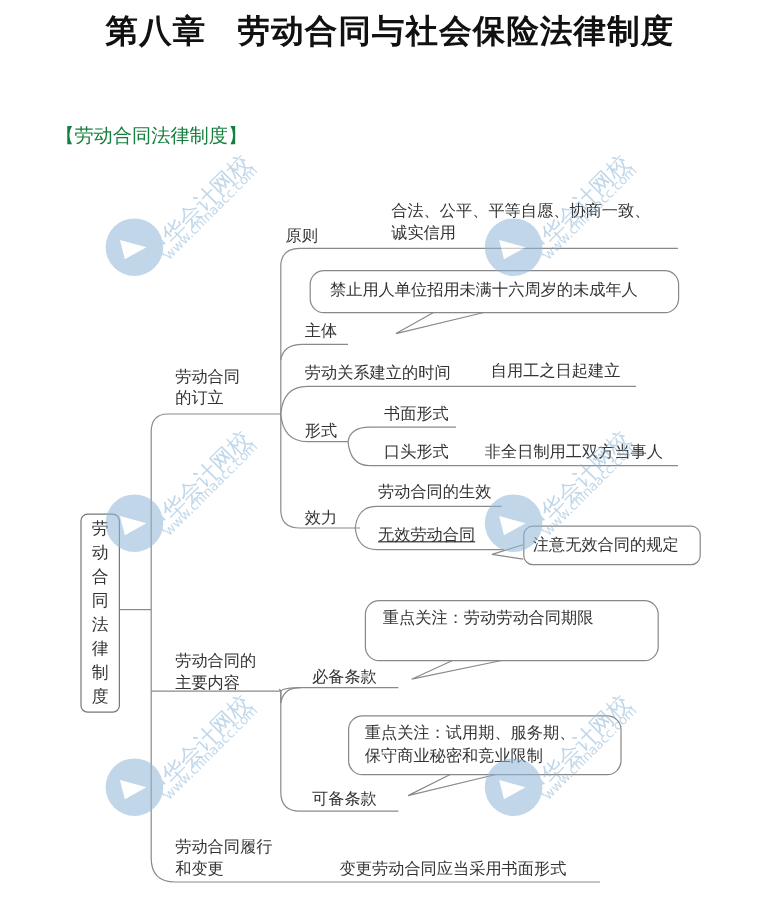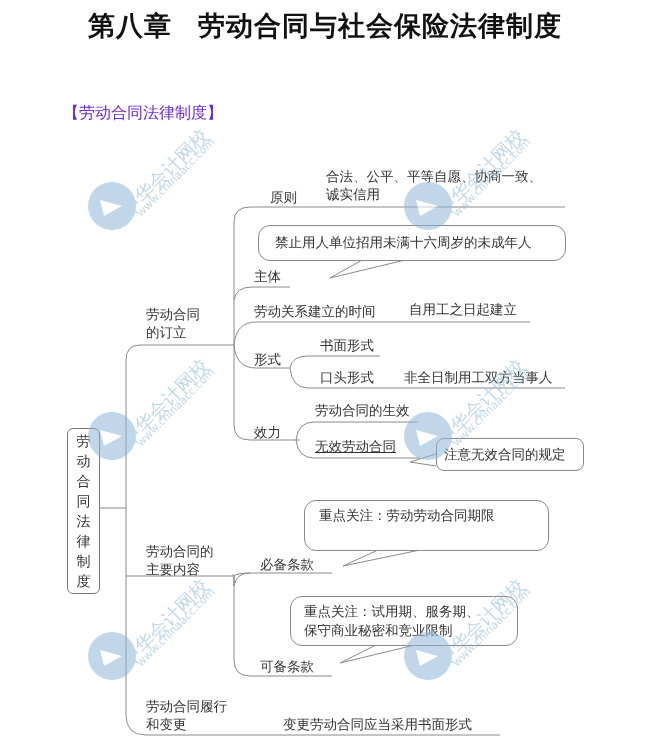--- a/index.html
+++ b/index.html
@@ -7,21 +7,21 @@
     width: 650px; height: 748px; background: #ffffff; position: relative; overflow: hidden;
     font-family: "DejaVu Serif", "Liberation Serif", serif; color: #333;
   }
   .title {
     position: absolute; left: 0; top: 8px; width: 650px; text-align: center;
     font-size: 27px; font-weight: bold; color: #111; letter-spacing: 1px;
     font-family: Liberation Mono, monospace;
   }
   .title .chap { margin-right: 26px; }
   .section-label {
-    position: absolute; left: 63px; top: 103px; font-size: 16px; color: #6d28d9;
+    position: absolute; left: 46px; top: 103px; font-size: 16px; color: #15803d;
     font-family: "DejaVu Sans", sans-serif;
   }
   svg.lines { position: absolute; left: 0; top: 0; }
   .t { position: absolute; font-size: 13.5px; color: #333; white-space: nowrap; line-height: 18px; }
   .root-box {
     position: absolute; left: 67px; top: 428px; width: 33px; height: 166px;
     border: 1px solid #777; border-radius: 6px; box-sizing: border-box;
     display: flex; flex-direction: column; align-items: center; justify-content: center;
     font-size: 14px; color: #333; line-height: 20px;
   }
@@ -92,21 +92,21 @@
   <span>律</span>
   <span>制</span>
   <span>度</span>
 </div>
 
 <div class="t" style="left:146px; top:305px;">
   <div>劳动合同</div>
   <div>的订立</div>
 </div>
 
-<div class="t" style="left:270px; top:188px;">原则</div>
+<div class="t" style="left:238px; top:188px;">原则</div>
 <div class="t" style="left:326px; top:167px;">
   <div>合法、公平、平等自愿、协商一致、</div>
   <div>诚实信用</div>
 </div>
 
 <div class="callout" style="left:258px; top:225px; width:308px; height:36px; padding:7px 16px 0 16px;">禁止用人单位招用未满十六周岁的未成年人</div>
 <div class="t" style="left:254px; top:267px;">主体</div>
 
 <div class="t" style="left:254px; top:302px;">劳动关系建立的时间</div>
 <div class="t" style="left:409px; top:300px;">自用工之日起建立</div>

